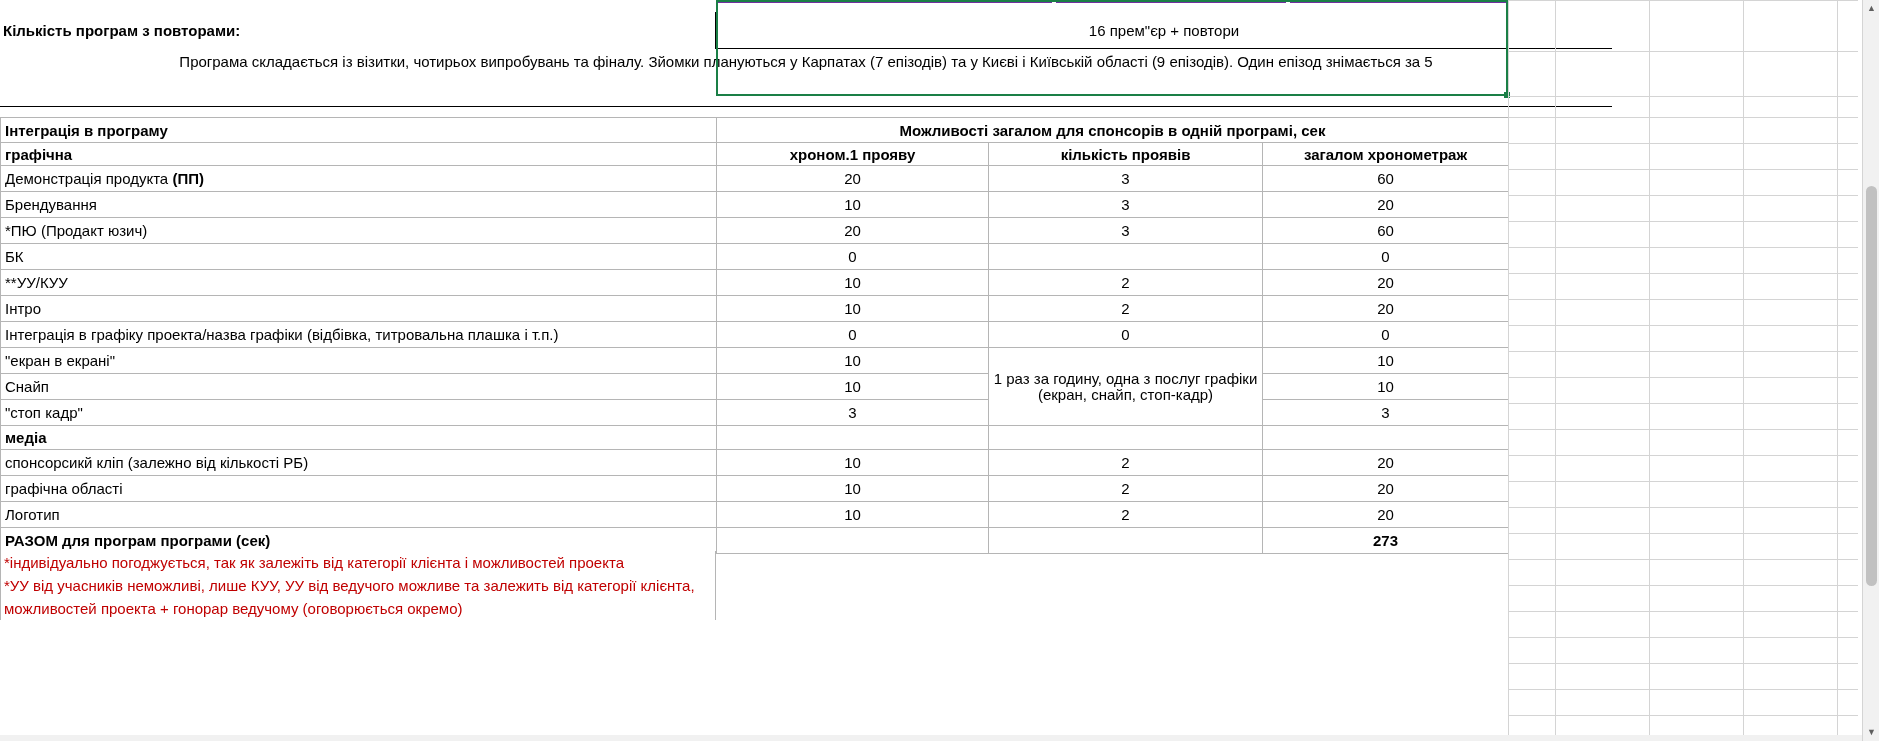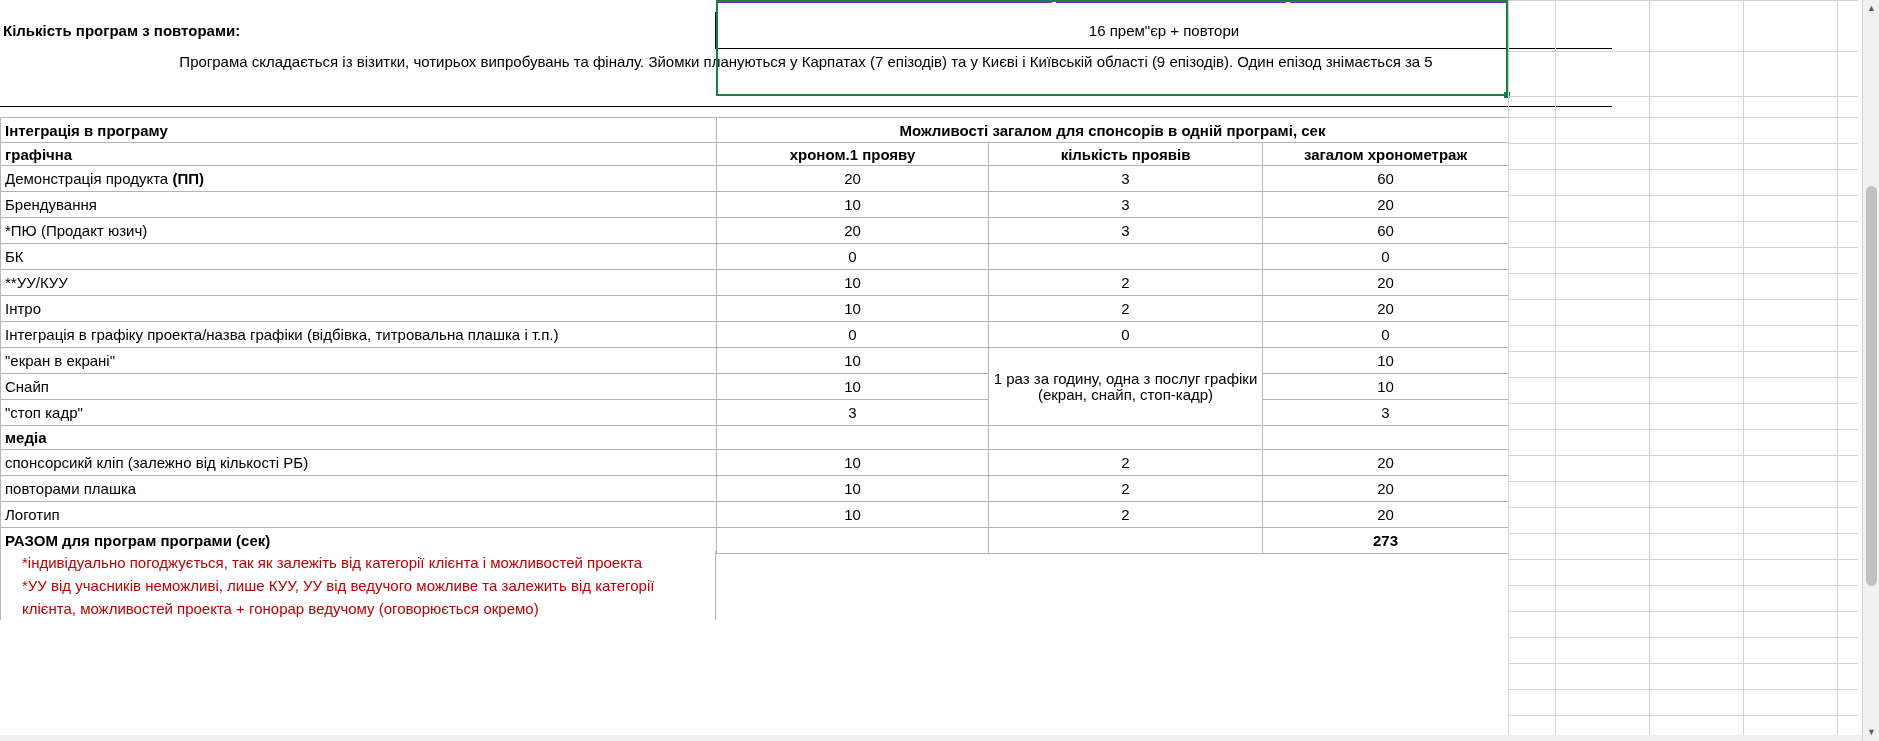--- a/index.html
+++ b/index.html
@@ -151,21 +151,21 @@
     width: 716px;
     border-left: 1px solid #b5b5b5;
     border-right: 1px solid #b5b5b5;
     background: #fff;
     box-sizing: border-box;
   }
   .note {
     color: #c00000;
     font-size: 15px;
     line-height: 23px;
-    padding: 0 21px;
+    padding: 0 3px;
     white-space: nowrap;
     overflow: hidden;
   }
   .note.wrap { white-space: normal; }
 
   
   .grid-right {
     position: absolute;
     left: 1508px;
     top: 0;
@@ -344,21 +344,21 @@
           <td></td>
         </tr>
 
         <tr>
           <td class="name">спонсорсикй кліп (залежно від кількості РБ)</td>
           <td class="num">10</td>
           <td class="num">2</td>
           <td class="num">20</td>
         </tr>
         <tr>
-          <td class="name">повторами плашка</td>
+          <td class="name">графічна області</td>
           <td class="num">10</td>
           <td class="num">2</td>
           <td class="num">20</td>
         </tr>
         <tr>
           <td class="name">Логотип</td>
           <td class="num">10</td>
           <td class="num">2</td>
           <td class="num">20</td>
         </tr>

